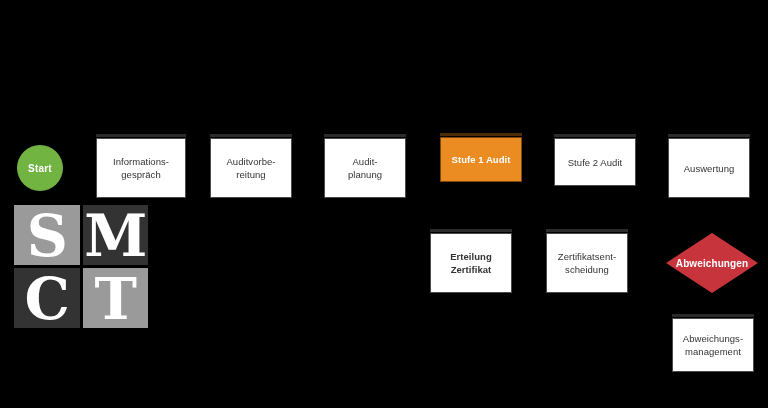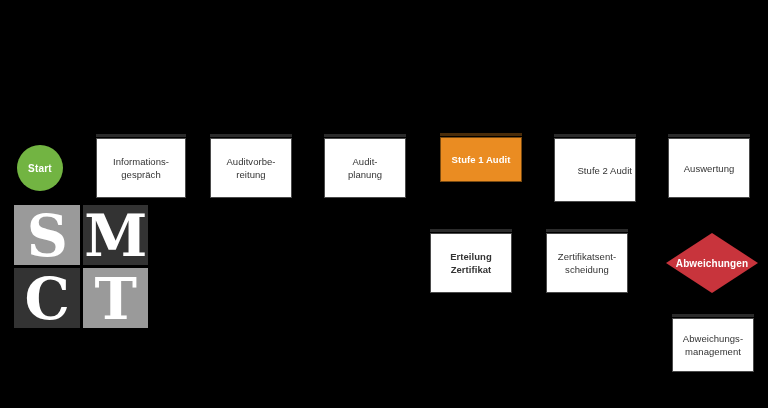--- a/index.html
+++ b/index.html
@@ -149,21 +149,21 @@
 
   <div class="node-box" style="left:210px; top:138px; width:82px; height:60px;">
     <span>Auditvorbe-
 reitung</span>
   </div>
 
   <div class="node-box accent-orange" style="left:440px; top:137px; width:82px; height:45px;">
     <span>Stufe 1 Audit</span>
   </div>
 
-  <div class="node-box" style="left:554px; top:138px; width:82px; height:64px;justify-content:flex-end;">
+  <div class="node-box" style="left:554px; top:138px; width:82px; height:48px;">
     <span>Stufe 2 Audit</span>
   </div>
 
   <div class="node-box" style="left:668px; top:138px; width:82px; height:60px;text-align:right;">
     <span>Auswertung</span>
   </div>
 
   <div class="node-box" style="left:430px; top:233px; width:82px; height:60px;font-weight:bold;">
     <span>Erteilung
 Zertifikat</span>

